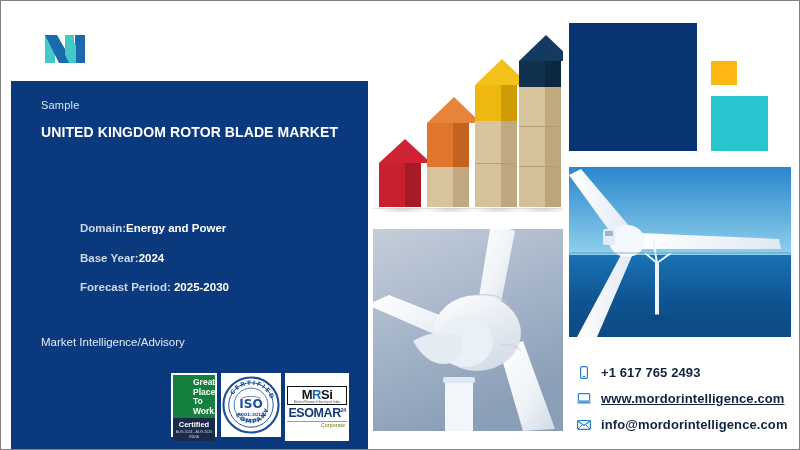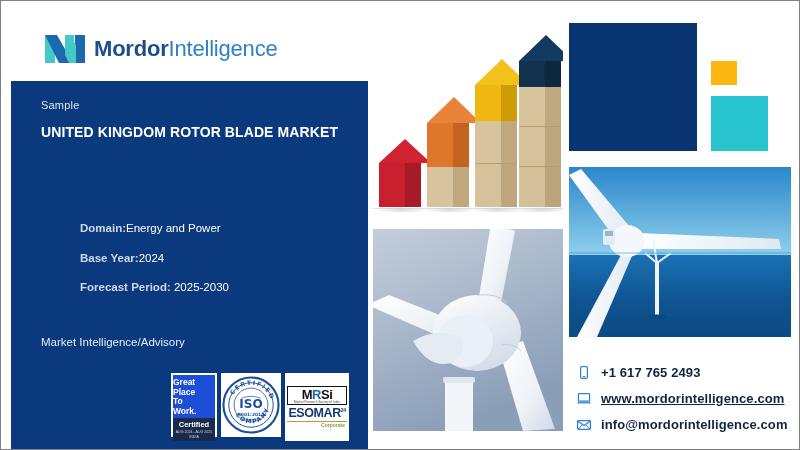--- a/index.html
+++ b/index.html
@@ -84,21 +84,21 @@
     top: 142px;
     width: 300px;
   }
   .meta-row {
     font-size: 11.5px;
     line-height: 1;
     margin-bottom: 18px;
     white-space: nowrap;
   }
   .meta-label { color: #cdd9e9; font-weight: bold; padding-left: 39px; }
-  .meta-value { color: #ffffff; font-weight: normal; }
+  .meta-value { color: #ffffff; font-weight: bold; }
   .panel-advisory {
     position: absolute;
     left: 30px;
     top: 255px;
     font-size: 11.5px;
     color: #e3eaf4;
   }
 
   
   .badges {
@@ -113,26 +113,26 @@
     width: 46px;
     height: 64px;
     background: #ffffff;
     display: flex;
     flex-direction: column;
     align-items: stretch;
     box-sizing: border-box;
     padding: 2px;
   }
   .gptw-red {
-    background: #1d4ed8;
+    background: #15803d;
     color: #ffffff;
     font-weight: bold;
     font-size: 8.5px;
     line-height: 1.12;
-    padding: 3px 3px 2px 0;
+    padding: 3px 3px 2px 20px;
     text-align: left;
     flex: 1;
   }
   .gptw-cert {
     background: #1a2a4a;
     color: #ffffff;
     font-weight: bold;
     font-size: 7.5px;
     text-align: center;
     padding: 2px 0 1px;
@@ -314,23 +314,20 @@
 
   <div class="logo-wrap">
     <svg class="logo-mark" viewBox="0 0 40 36">
       <polygon points="0,4 10,4 10,32 0,32" fill="#45c8c8"></polygon>
       <polygon points="2,4 12,4 28,32 18,32" fill="#1b6aae"></polygon>
       <polygon points="20,4 29,4 29,32 20,32" fill="#45c8c8"></polygon>
       <polygon points="30,4 40,4 40,32 30,32" fill="#1b6aae"></polygon>
       <polygon points="0,4 10,4 24,32 14,32" fill="#1b6aae"></polygon>
       <polygon points="24,4 31,14 31,32 24,32" fill="#45c8c8"></polygon>
     </svg>
-    <div class="logo-text">
-      <span class="logo-bold">Mordor</span><span class="logo-light">Intelligence</span>
-    </div>
   </div>
 
   <div class="panel">
     <div class="panel-sample">Sample</div>
     <div class="panel-title">UNITED KINGDOM ROTOR BLADE MARKET</div>
 
     <div class="meta-list">
       <div class="meta-row">
         <span class="meta-label">Domain:</span><span class="meta-value">Energy and Power</span>
       </div>

